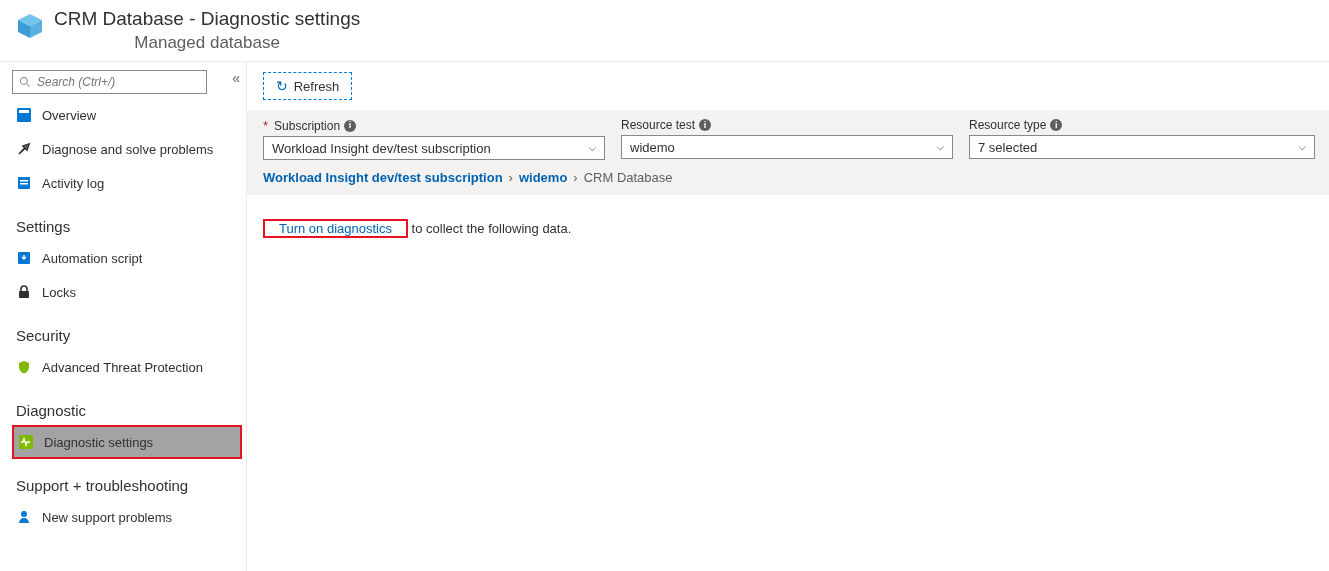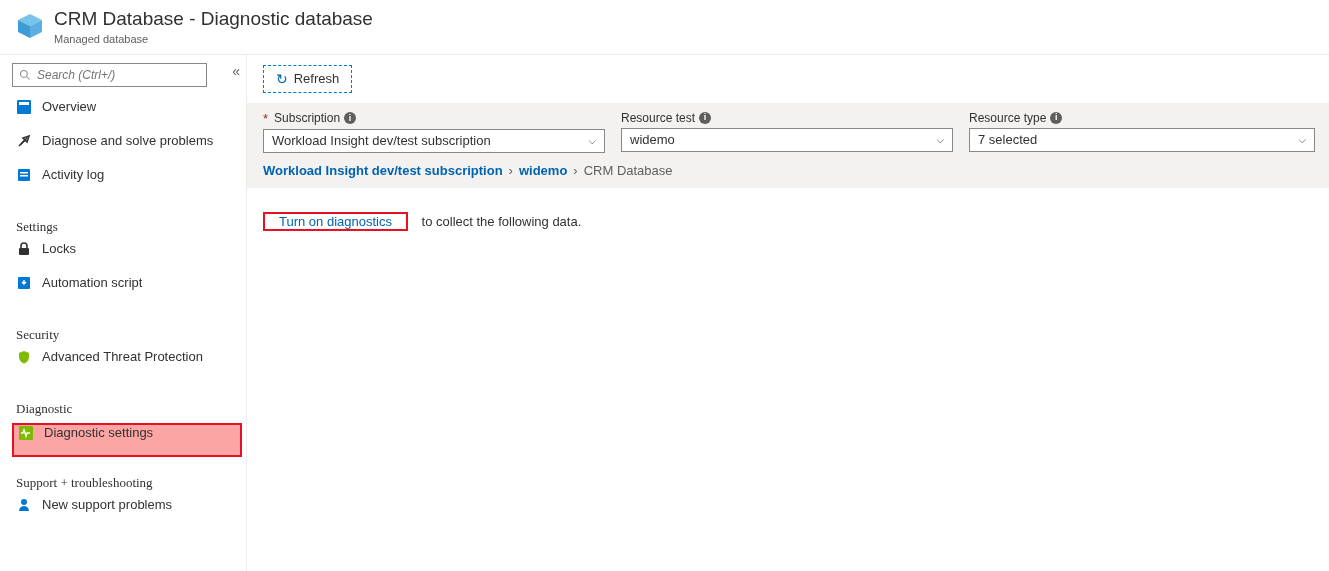--- a/index.html
+++ b/index.html
@@ -15,43 +15,43 @@
     
     .header {
       display: flex;
       align-items: flex-start;
       padding: 8px 16px 8px 16px;
       border-bottom: 1px solid #edebe9;
     }
     .header-icon { width: 28px; height: 28px; margin-right: 10px; margin-top: 4px; flex-shrink: 0; }
     .header-titles { line-height: 1.2; }
     .header-title { font-size: 19px; font-weight: 400; color: #323130; }
-    .header-sub { font-size: 11px; color: #605e5c; margin-top: 2px; }
+    .header-sub { font-size: 17px; color: #605e5c; margin-top: 2px; text-align: center; }
 
     
     .body { display: flex; height: calc(100% - 48px); }
     .sidebar { width: 264px; border-right: 1px solid #edebe9; padding: 8px 4px 0 12px; position: relative; }
     .collapse { position: absolute; top: 8px; right: 6px; font-size: 14px; color: #605e5c; cursor: pointer; }
     .search {
       display: flex; align-items: center;
       border: 1px solid #8a8886; height: 24px; width: 195px;
-      padding: 0 6px; color: #605e5c; margin-bottom: 12px;
+      padding: 0 6px; color: #605e5c; margin-bottom: 4px;
     }
     .search input {
       border: none; outline: none; font-size: 12px; font-style: italic;
       width: 100%; color: #605e5c; padding-left: 6px; font-family: inherit;
     }
     .nav-item {
-      display: flex; align-items: flex-start; height: 34px;
+      display: flex; align-items: center; height: 34px;
       cursor: pointer; padding-left: 4px;
     }
-    .nav-item.active { background: #fca5a5; }
+    .nav-item.active { background: #a3a3a3; }
     .nav-icon { width: 16px; height: 16px; margin-right: 10px; flex-shrink: 0; display:flex; align-items:center; justify-content:center; }
     .nav-label { font-size: 13px; color: #323130; }
-    .section-title { font-size: 13px; font-weight: 400; color: #323130; margin: 18px 0 6px 4px; font-family: Liberation Serif, serif; }
+    .section-title { font-size: 15px; font-weight: 400; color: #323130; margin: 18px 0 6px 4px; }
     .highlight-box { border: 2px solid #e81123; }
 
     
     .main { flex: 1; display: flex; flex-direction: column; }
     .toolbar { padding: 10px 14px 10px 16px; }
     .refresh-btn {
       display: inline-flex; align-items: center;
       border: 1px dashed #0078d4; height: 28px; padding: 0 12px;
       color: #323130; cursor: pointer; background: #fff;
     }
@@ -80,37 +80,37 @@
     }
     .chev { font-size: 10px; color: #605e5c; }
 
     .breadcrumb { margin-top: 10px; font-size: 13px; display:flex; align-items:center; gap:6px; }
     .bc-link { color: #0063b1; font-weight: 600; cursor: pointer; }
     .bc-sep { color: #605e5c; }
     .bc-current { color: #605e5c; }
 
     .content-area { padding: 24px 16px; }
     .turn-on-link { color: #0063b1; cursor: pointer; border: 2px solid #e81123; padding: 0 14px; display:inline-block; }
-    .turn-on-text { margin-left: 10px; text-align: center; }
+    .turn-on-text { margin-left: 0; text-align: center; }
 
     svg { display: block; }
   </style>
 </head>
 <body>
 
 <div class="header">
   <span class="header-icon">
     <svg viewBox="0 0 28 28" width="28" height="28">
       <polygon points="14,2 26,8 14,14 2,8" fill="#76c3ec"></polygon>
       <polygon points="2,8 14,14 14,26 2,20" fill="#3d9bd6"></polygon>
       <polygon points="26,8 14,14 14,26 26,20" fill="#5bb0e2"></polygon>
     </svg>
   </span>
   <div class="header-titles">
-    <div class="header-title">CRM Database - Diagnostic database</div>
+    <div class="header-title">CRM Database - Diagnostic settings</div>
     <div class="header-sub">Managed database</div>
   </div>
 </div>
 
 <div class="body">
 
   <div class="sidebar">
     <span class="collapse">«</span>
 
     <div class="search">
@@ -152,35 +152,35 @@
           </svg>
       </span>
       <span class="nav-label">Activity log</span>
     </div>
 
     <div class="section-title">Settings</div>
 
     <div class="nav-item">
       <span class="nav-icon">
         <svg width="16" height="16" viewBox="0 0 16 16">
+            <rect x="2" y="2" width="12" height="12" rx="1" fill="#0078d4"></rect>
+            <path d="M8 5 v4 M6 7 l2 2 l2 -2" fill="none" stroke="#fff" stroke-width="1.4"></path>
+          </svg>
+      </span>
+      <span class="nav-label">Automation script</span>
+    </div>
+
+    <div class="nav-item">
+      <span class="nav-icon">
+        <svg width="16" height="16" viewBox="0 0 16 16">
             <rect x="3" y="7" width="10" height="7" rx="1" fill="#323130"></rect>
             <path d="M5 7 V5 a3 3 0 0 1 6 0 V7" fill="none" stroke="#323130" stroke-width="1.6"></path>
           </svg>
       </span>
       <span class="nav-label">Locks</span>
-    </div>
-
-    <div class="nav-item">
-      <span class="nav-icon">
-        <svg width="16" height="16" viewBox="0 0 16 16">
-            <rect x="2" y="2" width="12" height="12" rx="1" fill="#0078d4"></rect>
-            <path d="M8 5 v4 M6 7 l2 2 l2 -2" fill="none" stroke="#fff" stroke-width="1.4"></path>
-          </svg>
-      </span>
-      <span class="nav-label">Automation script</span>
     </div>
 
     <div class="section-title">Security</div>
 
     <div class="nav-item">
       <span class="nav-icon">
         <svg width="16" height="16" viewBox="0 0 16 16">
             <path d="M8 2 L13 4 V8 C13 11 11 13.5 8 14.5 C5 13.5 3 11 3 8 V4 Z" fill="#7fba00"></path>
           </svg>
       </span>

